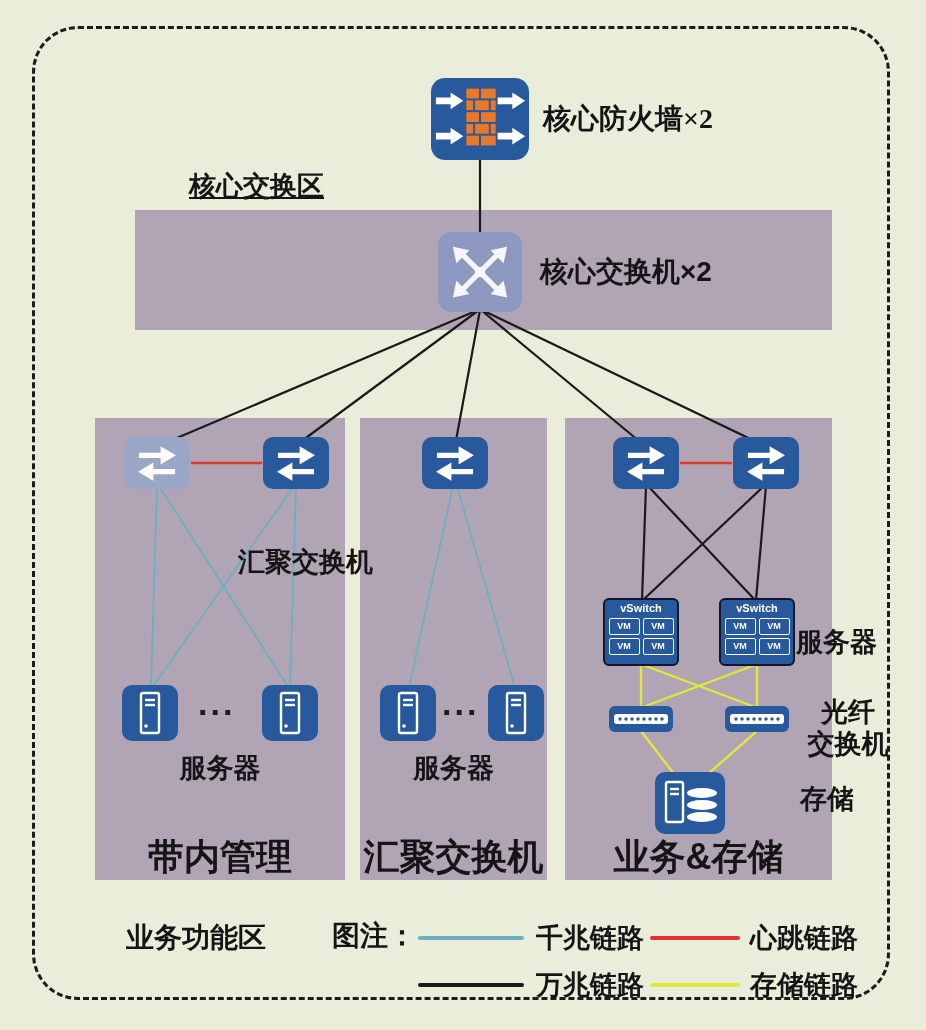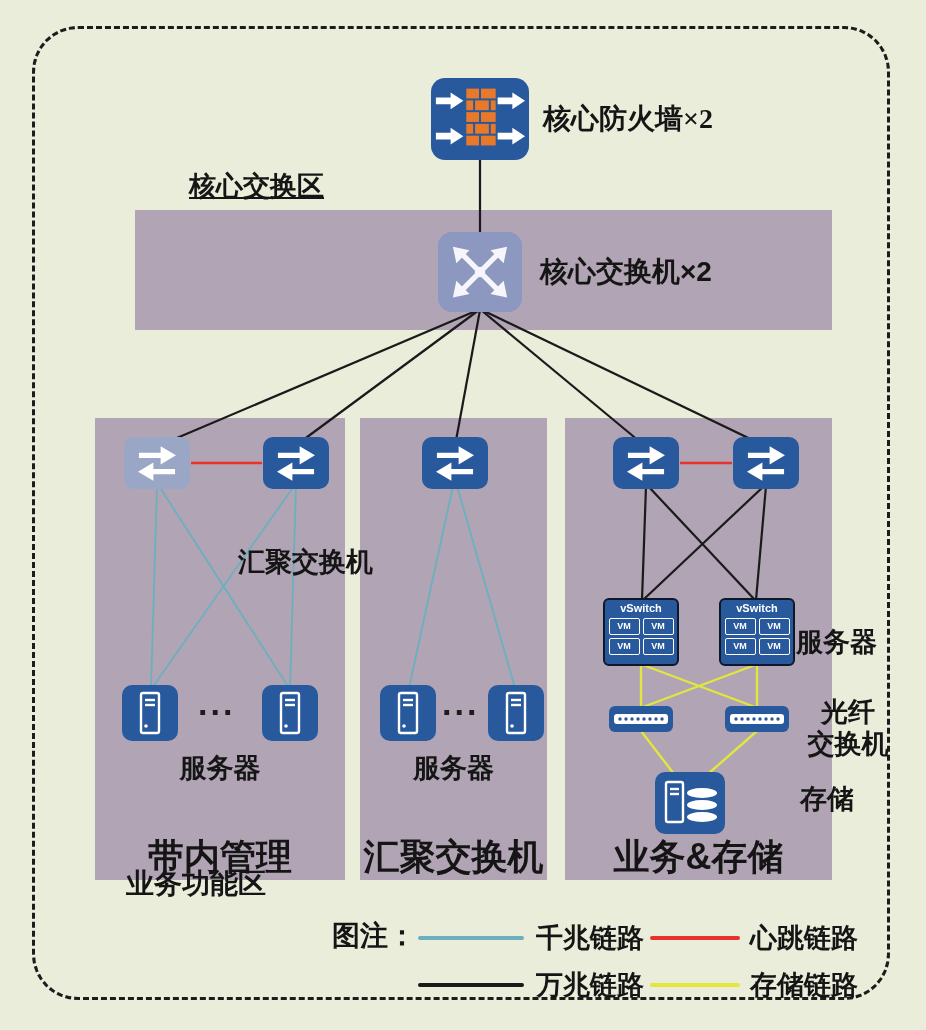--- a/index.html
+++ b/index.html
@@ -322,21 +322,21 @@
       <g fill="#fff">
         <ellipse cx="47" cy="21" rx="15" ry="5"></ellipse>
         <ellipse cx="47" cy="33" rx="15" ry="5"></ellipse>
         <ellipse cx="47" cy="45" rx="15" ry="5"></ellipse>
       </g>
     </svg>
   </div>
   <div class="label" style="left:800px;top:783px;">存储</div>
   <div class="zone-label" style="left:565px;width:267px;">业务&amp;存储</div>
 
-  <div class="label big" style="left:126px;top:868px;">业务功能区</div>
+  <div class="label big" style="left:126px;top:922px;">业务功能区</div>
   <div class="label big" style="left:332px;top:920px;font-weight:700;">图注：</div>
 
   <div class="lg-line lg-giga" style="left:418px;top:936px;width:106px;"></div>
   <div class="label" style="left:536px;top:922px;">千兆链路</div>
 
   <div class="lg-line lg-heartbeat" style="left:650px;top:936px;width:90px;"></div>
   <div class="label" style="left:750px;top:922px;">心跳链路</div>
 
   <div class="lg-line lg-tengig" style="left:418px;top:983px;width:106px;"></div>
   <div class="label" style="left:536px;top:969px;">万兆链路</div>

